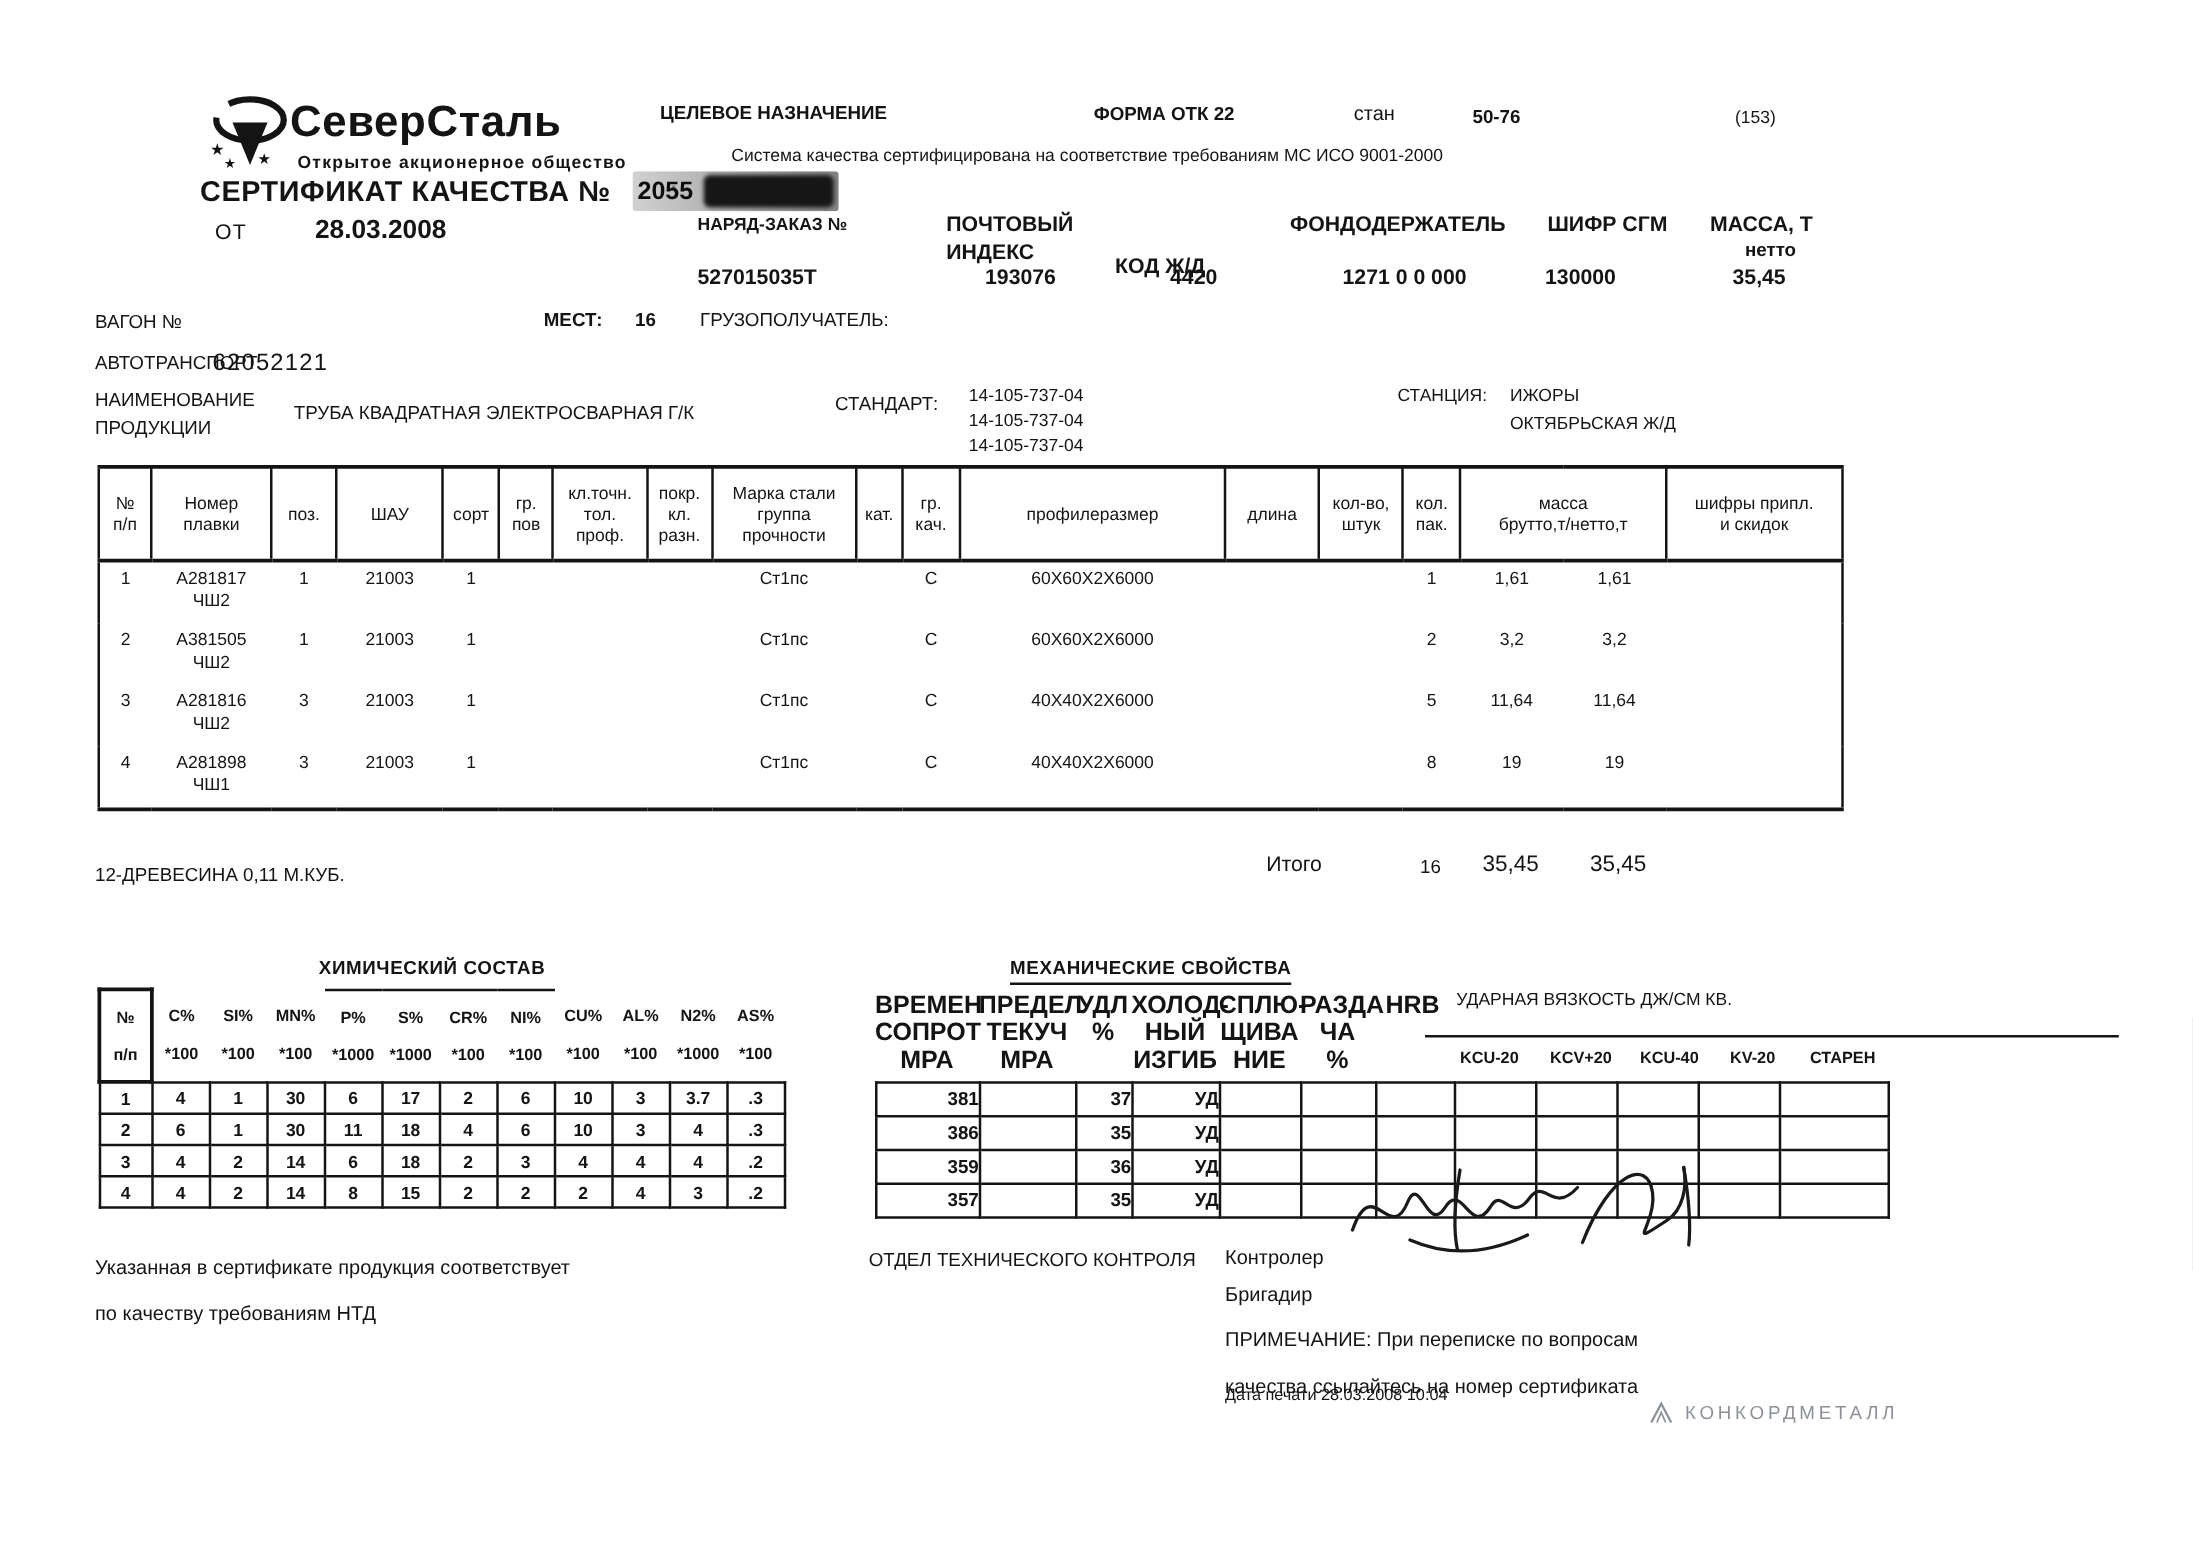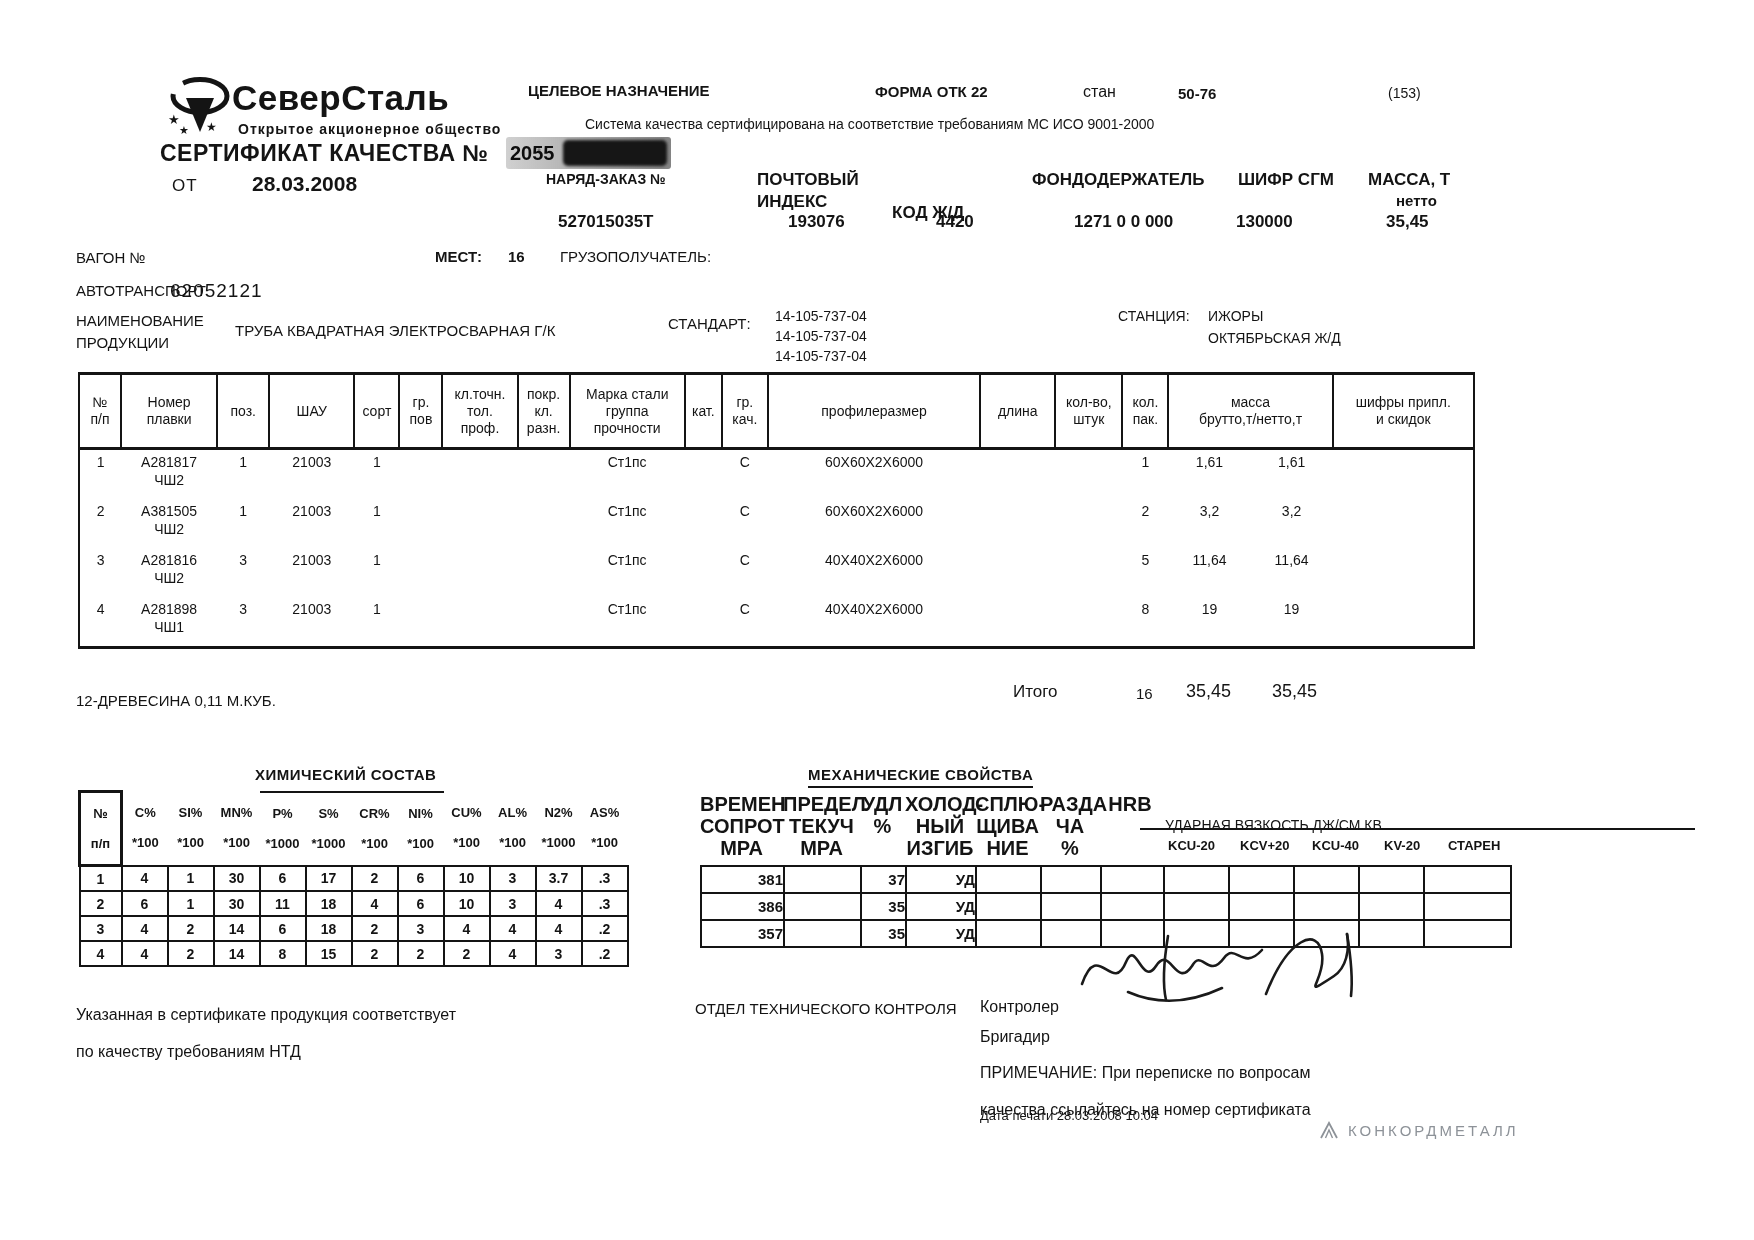--- a/index.html
+++ b/index.html
@@ -103,21 +103,21 @@
   <div class="abs t16" style="left:1083px;top:83px;">стан</div>
   <div class="abs lbl15" style="left:1178px;top:85px;">50-76</div>
   <div class="abs t14" style="left:1388px;top:85px;">(153)</div>
   <div class="abs t14" style="left:585px;top:116px;">Система качества сертифицирована на соответствие требованиям МС ИСО 9001-2000</div>
 
   <div class="abs stamp" style="left:506px;top:137px;">
     <span class="num">2055</span>
     <span class="blob"></span>
   </div>
 
-  <div class="abs lbl14" style="left:546px;top:171px;">НАРЯД-ЗАКАЗ №</div>
+  <div class="abs lbl14" style="left:558px;top:171px;">НАРЯД-ЗАКАЗ №</div>
   <div class="abs lbl17 pre" style="left:757px;top:169px;">ПОЧТОВЫЙ
 ИНДЕКС</div>
   <div class="abs lbl17" style="left:892px;top:169px;margin-top:33px;">КОД Ж/Д</div>
   <div class="abs lbl17" style="left:1032px;top:169px;">ФОНДОДЕРЖАТЕЛЬ</div>
   <div class="abs lbl17" style="left:1238px;top:169px;">ШИФР СГМ</div>
   <div class="abs lbl17" style="left:1368px;top:169px;">МАССА, Т</div>
   <div class="abs lbl15" style="left:1396px;top:192px;">нетто</div>
 
   <div class="abs val17" style="left:558px;top:212px;">527015035Т</div>
   <div class="abs val17" style="left:788px;top:212px;">193076</div>
@@ -415,21 +415,21 @@
 НЫЙ
 ИЗГИБ</div>
   <div class="mech-h" style="left:975px;top:793px;width:65px;">СПЛЮ-
 ЩИВА
 НИЕ</div>
   <div class="mech-h" style="left:1040px;top:793px;width:60px;">РАЗДА
 ЧА
 %</div>
   <div class="mech-h" style="left:1100px;top:793px;width:60px;">HRB</div>
 
-  <div class="abs b" style="left:1165px;top:781px;font-size:14px;white-space:nowrap;">УДАРНАЯ ВЯЗКОСТЬ ДЖ/СМ КВ.</div>
+  <div class="abs b" style="left:1165px;top:755px;font-size:14px;white-space:nowrap;">УДАРНАЯ ВЯЗКОСТЬ ДЖ/СМ КВ.</div>
   <div class="abs impact-line" style="left:1140px;top:828px;width:555px;"></div>
   <span class="abs kcu" style="left:1168px;top:838px;">KCU-20</span>
   <span class="abs kcu" style="left:1240px;top:838px;">KCV+20</span>
   <span class="abs kcu" style="left:1312px;top:838px;">KCU-40</span>
   <span class="abs kcu" style="left:1384px;top:838px;">KV-20</span>
   <span class="abs kcu" style="left:1448px;top:838px;">СТАРЕН</span>
 
   <table class="mech abs" style="left:700px;top:865px;">
     <colgroup>
       <col style="width:83px">
@@ -468,20 +468,34 @@
           <td></td>
           <td></td>
         <td></td>
           <td></td>
           <td></td>
         <td></td>
           <td></td>
           <td></td>
       </tr>
       <tr>
+        <td>359</td>
+          <td></td>
+          <td>36</td>
+        <td>УД</td>
+          <td></td>
+          <td></td>
+        <td></td>
+          <td></td>
+          <td></td>
+        <td></td>
+          <td></td>
+          <td></td>
+      </tr>
+      <tr>
         <td>357</td>
           <td></td>
           <td>35</td>
         <td>УД</td>
           <td></td>
           <td></td>
         <td></td>
           <td></td>
           <td></td>
         <td></td>

